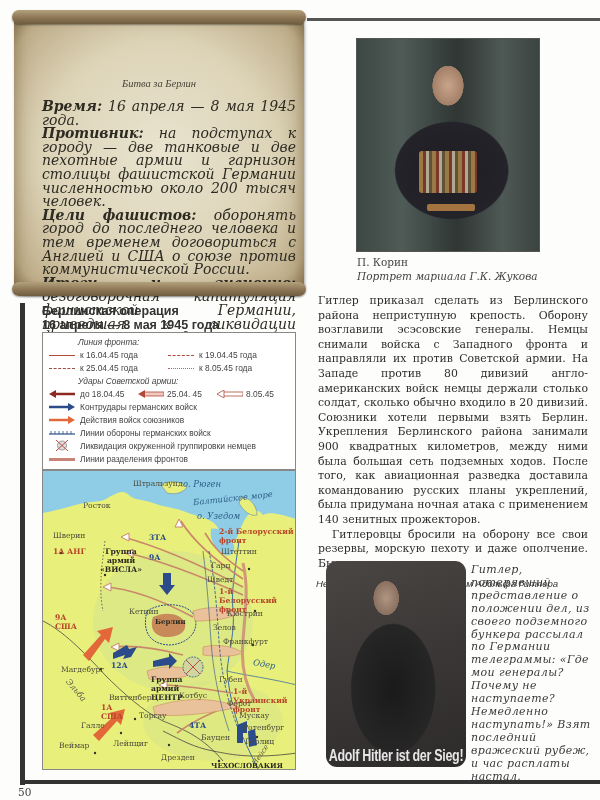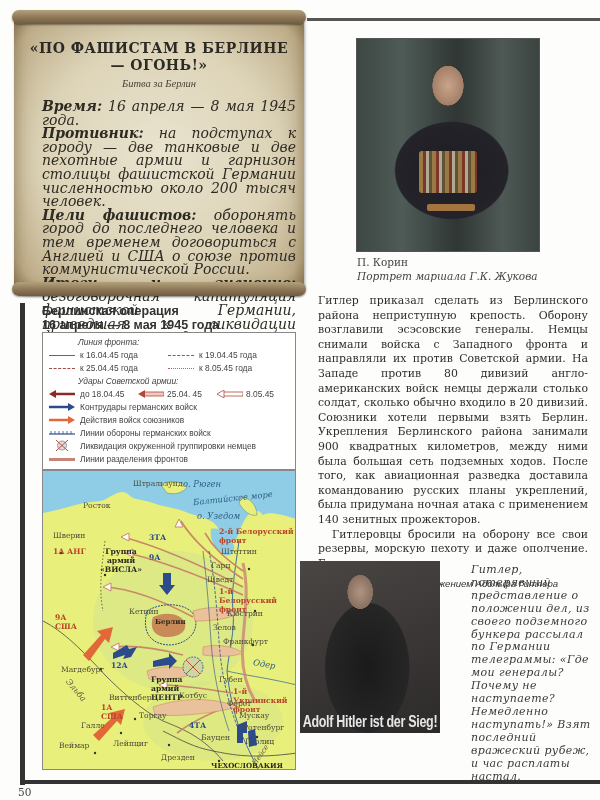--- a/index.html
+++ b/index.html
@@ -93,43 +93,43 @@
     color: #2e2e2e; text-align: justify;
   }
   .body-text p { text-indent: 0; }
   .body-text p + p { text-indent: 14px; }
 
   .poster-cap {
     position: absolute; left: 316px; top: 546px; font-family: "Liberation Sans", sans-serif;
     font-style: italic; font-size: 9.6px; color: #333; margin-top: 32px;
   }
   .poster {
-    position: absolute; left: 300px; top: 561px; width: 140px; height: 172px;
+    position: absolute; left: 326px; top: 561px; width: 140px; height: 206px;
     background:
       radial-gradient(ellipse 18px 24px at 43% 18%, #b09582 0%, #8a7060 70%, transparent 72%),
       radial-gradient(ellipse 52px 80px at 48% 62%, #1a1a1a 0%, #262626 80%, transparent 82%),
       linear-gradient(160deg, #4a4644 0%, #3a3736 50%, #2d2b2a 100%);
+    border-radius: 11px;
   }
   .poster-slogan {
     position: absolute; left: 0; right: 0; bottom: 4px; text-align: center;
     font-family: "Liberation Sans", sans-serif; font-weight: bold; font-size: 12.5px;
     color: #e6e6e6; letter-spacing: -0.3px; transform: scaleY(1.25);
   }
   .side-quote {
     position: absolute; left: 471px; top: 564px; width: 125px;
     font-family: "DejaVu Serif", serif; font-style: italic; font-size: 11px; line-height: 12.9px;
     color: #3a3a3a; letter-spacing: 0.4px;
   }
   .page-num { position: absolute; left: 18px; top: 786px; font-size: 10.5px; color: #444; }
 </style>
 </head>
 <body>
 
 <div class="scroll">
-  <div class="scroll-title">«ПО ФАШИСТАМ В БЕРЛИНЕ — ОГОНЬ!»</div>
   <div class="scroll-sub">Битва за Берлин</div>
   <div class="scroll-body">
     <div><b>Время:</b><span> 16 апреля — 8 мая 1945 года.</span></div>
     <div><b>Противник:</b><span> на подступах к городу — две танковые и две пехотные армии и гарнизон столицы фашистской Германии численностью около 200 тысяч человек.</span></div>
     <div><b>Цели фашистов:</b><span> оборонять город до последнего человека и тем временем договориться с Англией и США о союзе против коммунистической России.</span></div>
     <div><b>Итоги и значение:</b><span> безоговорочная капитуляция фашистской Германии, приведшая к ликвидации фашистского государства.</span></div>
   </div>
 </div>
 
 <div class="top-rule"></div>

